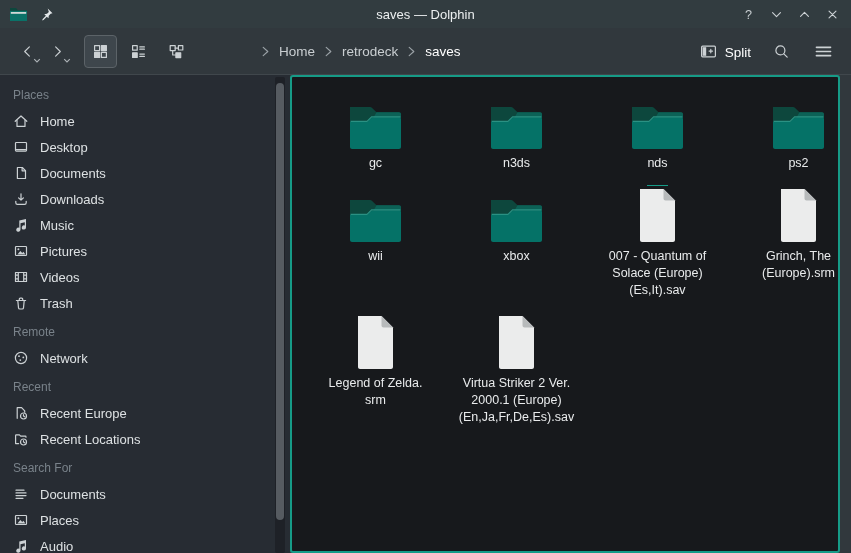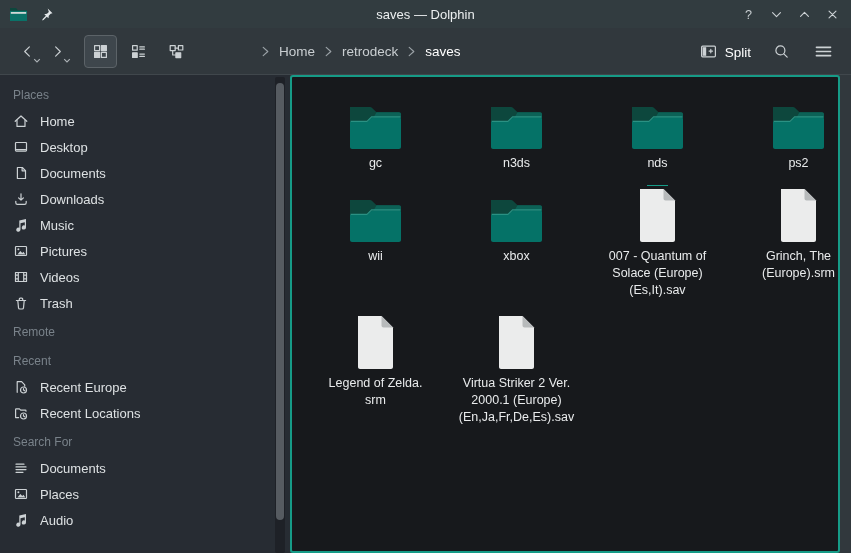--- a/index.html
+++ b/index.html
@@ -291,20 +291,31 @@
                 <path d="M4.8 5.6l.7 7.2c.1.7.6 1.2 1.3 1.2h2.4c.7 0 1.2-.5 1.3-1.2l.7-7.2"></path>
                 <path d="M3.4 5.5h9.2"></path>
                 <path d="M6.3 5.3V4.1c0-.5.4-.9.9-.9h1.6c.5 0 .9.4.9.9v1.2"></path>
               </svg>
             </span>
             <span class="side-label">Trash</span>
           </div>
         </div>
         <div class="section">
           <div class="section-header">Remote</div>
+          <div class="side-item">
+            <span class="icon">
+              <svg viewBox="0 0 16 16" fill="none" stroke="#ccd1d4" stroke-width="1.2" stroke-linecap="round" stroke-linejoin="round">
+                <circle cx="8" cy="8" r="5.6"></circle>
+                <circle cx="6" cy="6.2" r="0.9" fill="#ccd1d4" stroke="none"></circle>
+                <circle cx="10.3" cy="7.4" r="0.9" fill="#ccd1d4" stroke="none"></circle>
+                <circle cx="7.3" cy="10.1" r="0.9" fill="#ccd1d4" stroke="none"></circle>
+              </svg>
+            </span>
+            <span class="side-label">Network</span>
+          </div>
         </div>
         <div class="section">
           <div class="section-header">Recent</div>
           <div class="side-item">
             <span class="icon">
               <svg viewBox="0 0 16 16" fill="none" stroke="#ccd1d4" stroke-width="1.2" stroke-linecap="round" stroke-linejoin="round">
                 <path d="M4.2 13.3V2.7h4.4l3.1 3.1v1.4"></path>
                 <circle cx="10.5" cy="11" r="3" fill="#272c33"></circle>
                 <path d="M10.5 9.7v1.4l1.2.7"></path>
               </svg>

